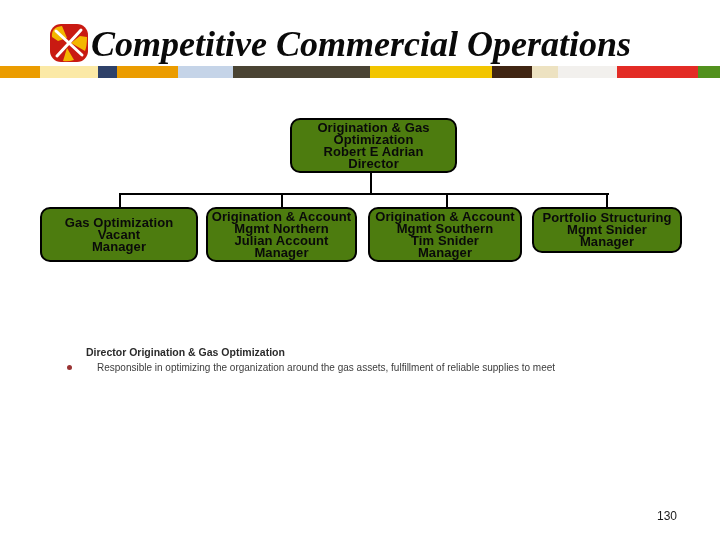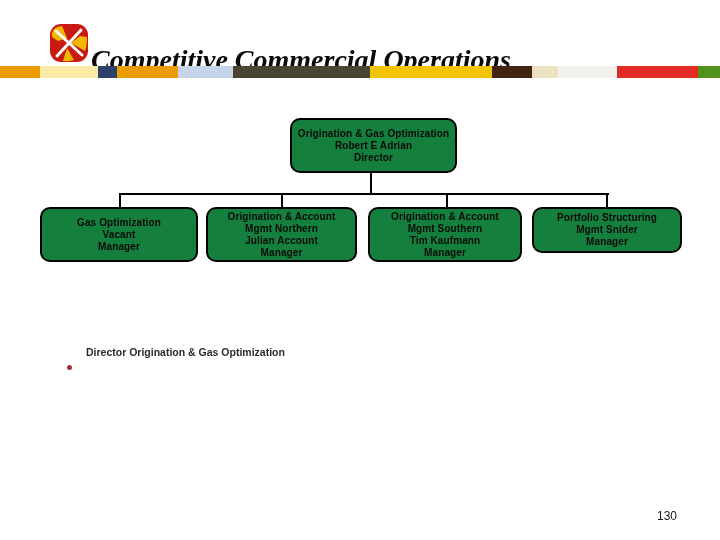--- a/index.html
+++ b/index.html
@@ -5,29 +5,29 @@
   html,body{margin:0;padding:0;background:#888;}
   #slide{
     position:relative;width:720px;height:540px;background:#ffffff;
     font-family:"Liberation Sans", sans-serif;overflow:hidden;
   }
   
   #logo{position:absolute;left:50px;top:24px;width:38px;height:38px;}
   #slide-title{
     position:absolute;left:91px;top:27px;height:34px;line-height:34px;
     font-family:"Liberation Serif", serif;font-style:italic;font-weight:bold;
-    font-size:28px;color:#0a0a0a;white-space:nowrap;letter-spacing:0px;margin-top:16px;
+    font-size:36px;color:#0a0a0a;white-space:nowrap;letter-spacing:0px;
   }
   #stripe{position:absolute;left:0;top:66px;width:720px;height:12px;display:flex;}
   #stripe .seg{height:100%;}
   
   .org-box{
     position:absolute;box-sizing:border-box;border:2px solid #000;border-radius:10px;
-    background:#15803d;display:flex;flex-direction:column;justify-content:center;
-    align-items:center;text-align:center;font-weight:bold;font-size:10px;
+    background:#4d7c0f;display:flex;flex-direction:column;justify-content:center;
+    align-items:center;text-align:center;font-weight:bold;font-size:13px;
     line-height:12px;color:#0a0a0a;letter-spacing:0.1px;
   }
   .connector{position:absolute;background:#000;}
   #box-root{left:290px;top:118px;width:167px;height:55px;}
   #box-c1{left:40px;top:207px;width:158px;height:55px;justify-content:center;}
   #box-c2{left:206px;top:207px;width:151px;height:55px;}
   #box-c3{left:368px;top:207px;width:154px;height:55px;}
   #box-c4{left:532px;top:207px;width:150px;height:46px;}
   #conn-root-drop{left:370px;top:171px;width:2px;height:23px;}
   #conn-horizontal{left:119px;top:193px;width:490px;height:2px;}
@@ -98,33 +98,34 @@
   <div class="org-box" id="box-c2">
     <div>Origination &amp; Account</div>
     <div>Mgmt Northern</div>
     <div>Julian Account</div>
     <div>Manager</div>
   </div>
 
   <div class="org-box" id="box-c3">
     <div>Origination &amp; Account</div>
     <div>Mgmt Southern</div>
-    <div>Tim Kaufmann</div>
+    <div>Tim Snider</div>
     <div>Manager</div>
   </div>
 
   <div class="org-box" id="box-c4">
     <div>Portfolio Structuring</div>
     <div>Mgmt Snider</div>
     <div>Manager</div>
   </div>
 
   <div id="description">
     <div id="desc-heading">Director Origination &amp; Gas Optimization</div>
 
 
     <div class="bullet-item">
       <span class="dot" style="background: rgb(153, 51, 51);"></span>
+      <div>Responsible in optimizing the organization around the gas assets, fulfillment of reliable supplies to meet</div>
     </div>
   </div>
 
   <div id="page-number">130</div>
 </div>
 
 </body></html>

